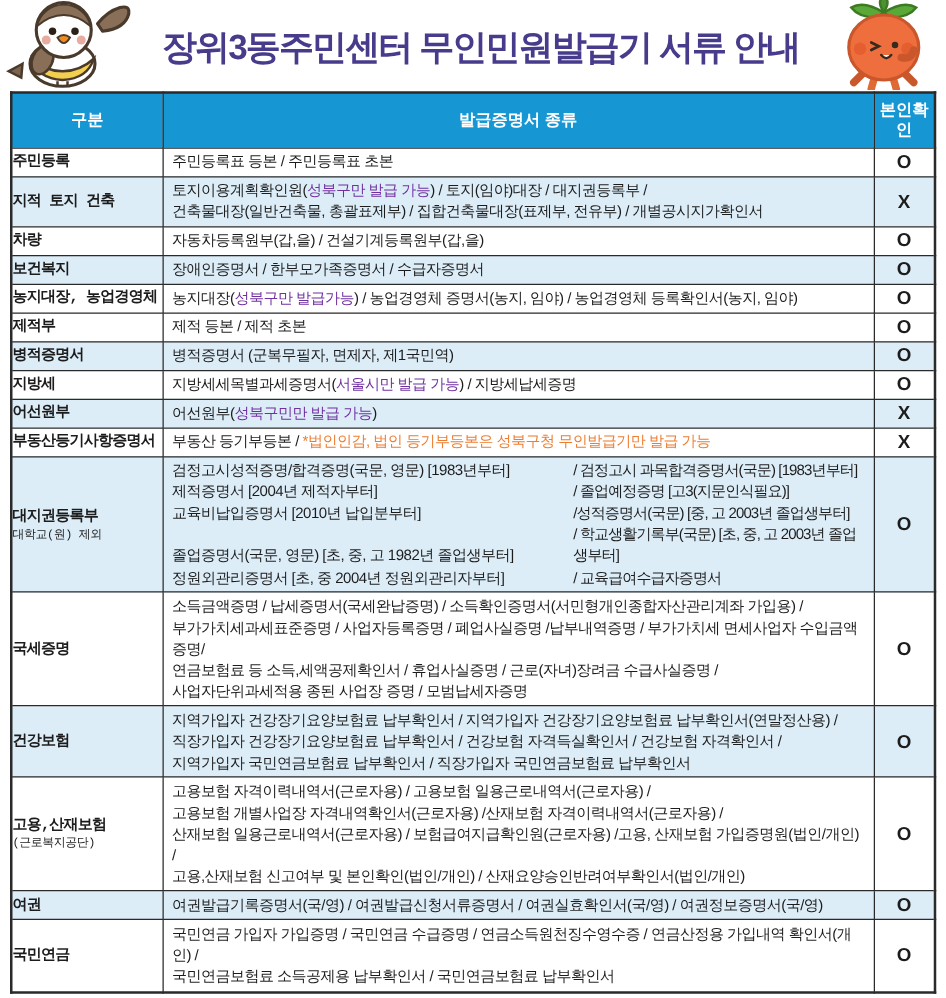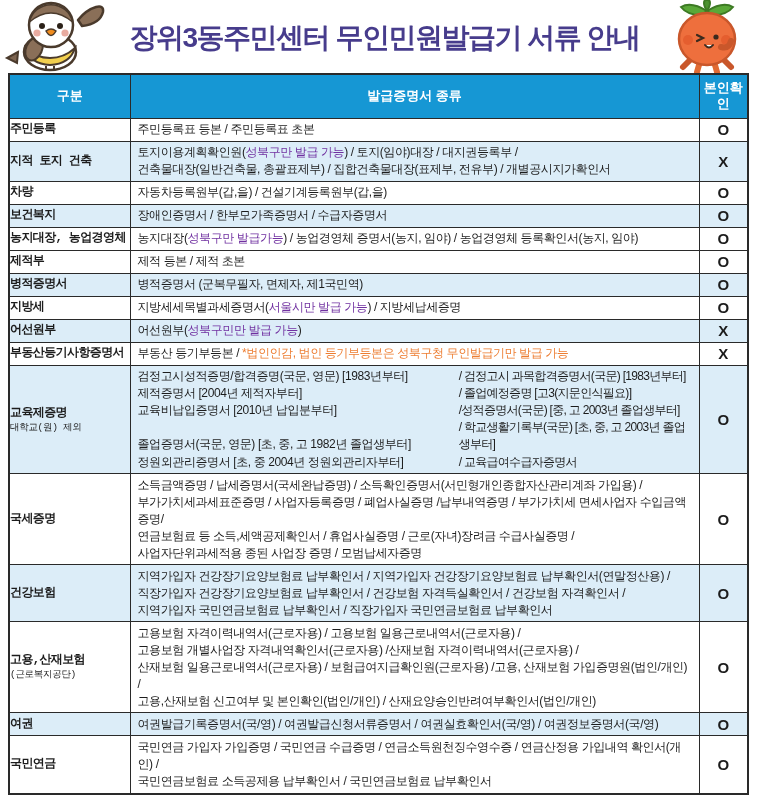--- a/index.html
+++ b/index.html
@@ -200,21 +200,21 @@
         <td class="cat">
           <div>부동산등기사항증명서</div>
         </td>
         <td class="docs">
           <div class="line"><span>부동산 등기부등본 / </span><span class="orange">*법인인감, 법인 등기부등본은 성북구청 무인발급기만 발급 가능</span></div>
         </td>
         <td class="chk">X</td>
       </tr>
       <tr class="shaded">
         <td class="cat">
-          <div>교육제증명</div>
+          <div>대지권등록부</div>
           <div class="cat-sub">대학교(원) 제외</div>
         </td>
         <td class="docs">
           <div class="line cols">
             <span>검정고시성적증명/합격증명(국문, 영문) [1983년부터]</span>
             <span>/ 검정고시 과목합격증명서(국문) [1983년부터]</span>
           </div>
           <div class="line cols">
             <span>제적증명서 [2004년 제적자부터]</span>
             <span>/ 졸업예정증명 [고3(지문인식필요)]</span>

